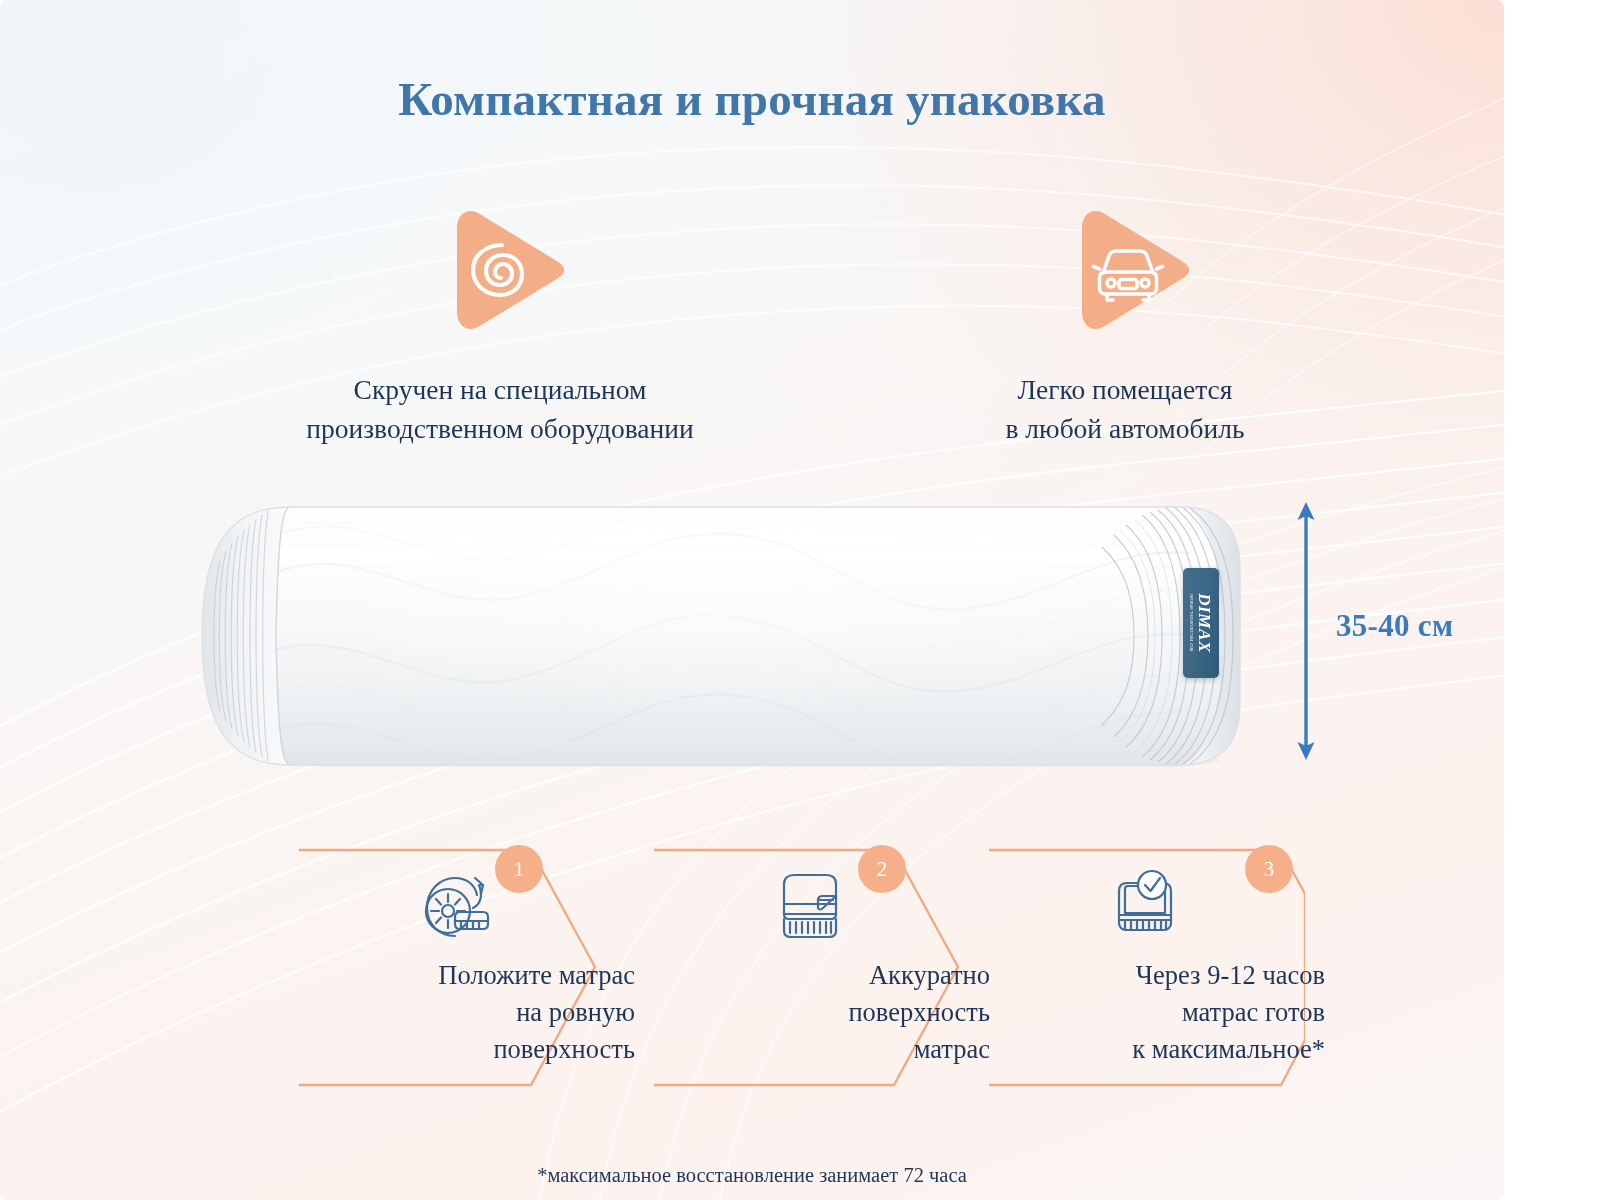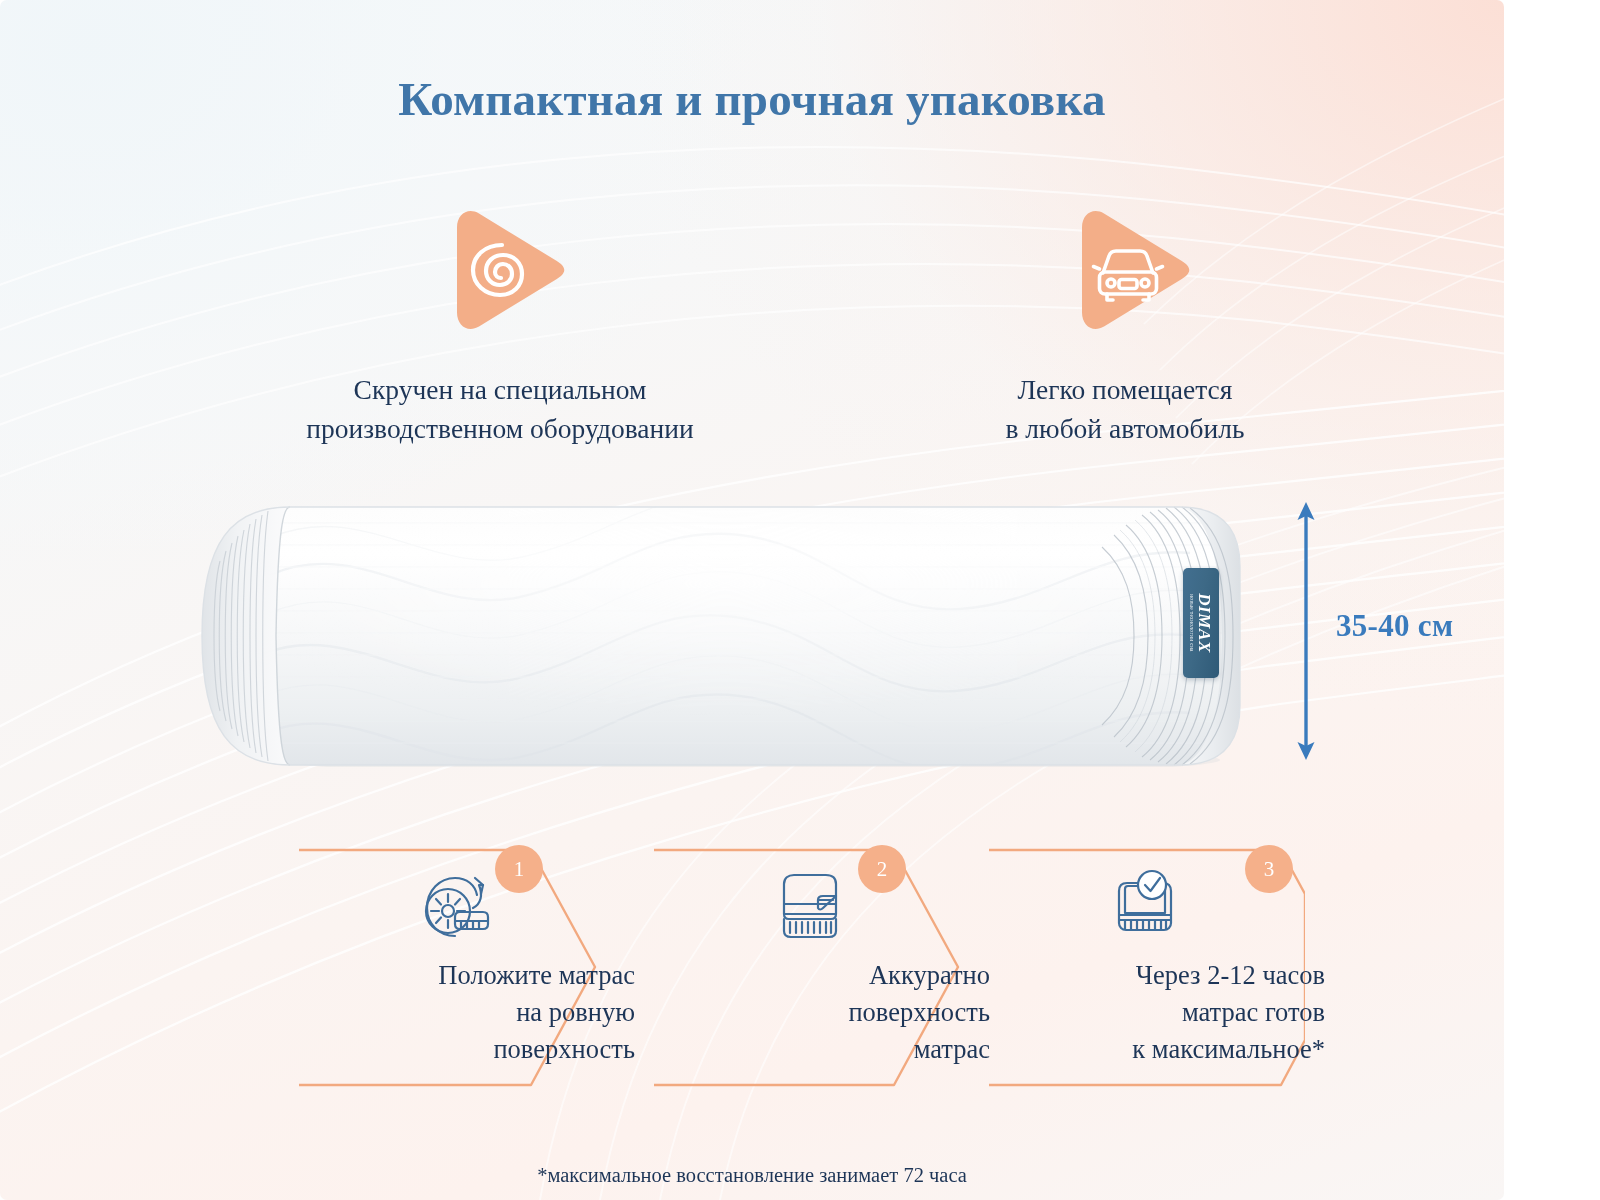--- a/index.html
+++ b/index.html
@@ -481,21 +481,21 @@
             <path d="M20 24 C 20 22, 21 21, 23 21 L 57 21 C 59 21, 60 22, 60 24 L 60 48 L 20 48 Z"></path>
             <path d="M14 50 L 14 58 C 14 62, 17 65, 21 65 L 59 65 C 63 65, 66 62, 66 58 L 66 50"></path>
             <path d="M14 55 L 66 55"></path>
             <path d="M20 56 L 20 64 M 26 56 L 26 64 M 32 56 L 32 64 M 38 56 L 38 64 M 44 56 L 44 64 M 50 56 L 50 64 M 56 56 L 56 64 M 61 56 L 61 64"></path>
             <circle cx="47" cy="20" r="14" fill="#ffffff"></circle>
             <path d="M40 20 L 45.5 26 L 55 13"></path>
           </g>
         </svg>
       </div>
       <div class="step-text">
-        <span>Через 2-12 часов</span>
+        <span>Через 9-12 часов</span>
         <span>матрас готов</span>
         <span>к максимальное*</span>
       </div>
     </div>
 
   </div>
 
   <div class="footnote">*максимальное восстановление занимает 72 часа</div>
 
 </div>

